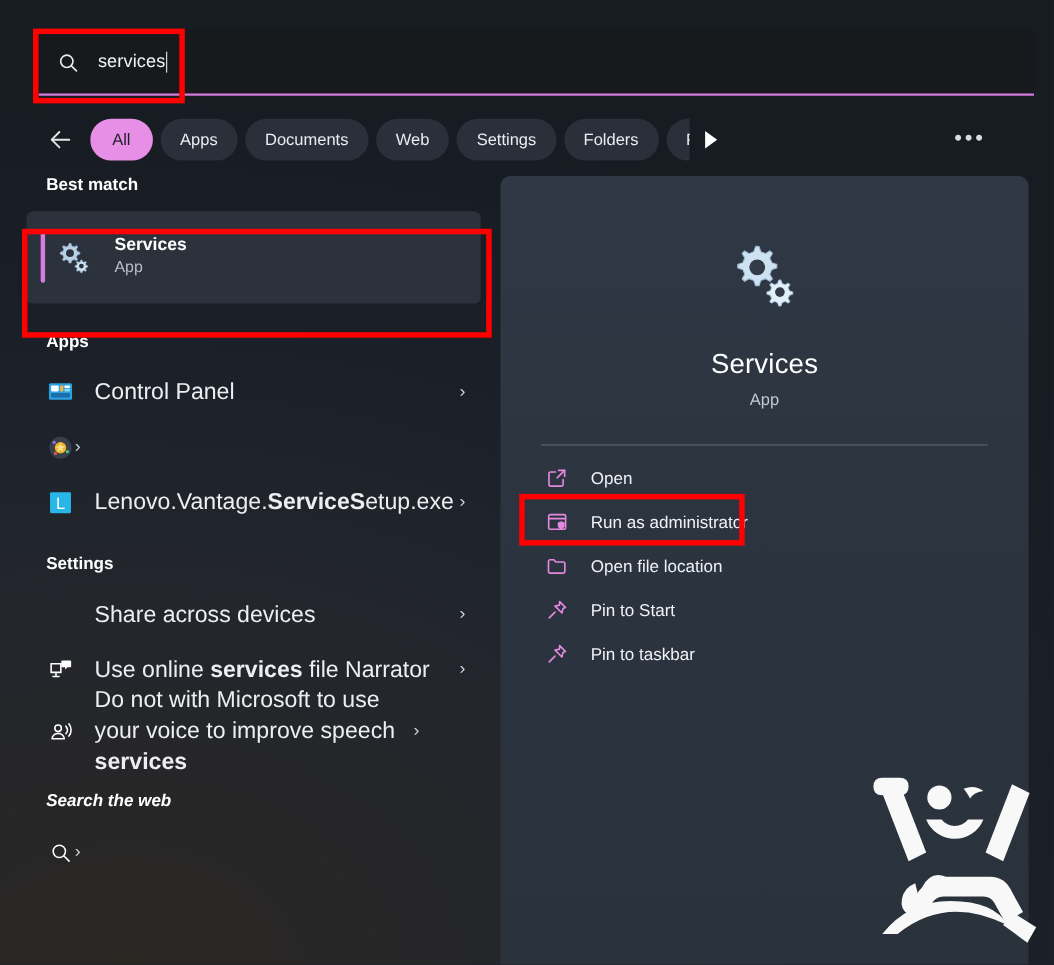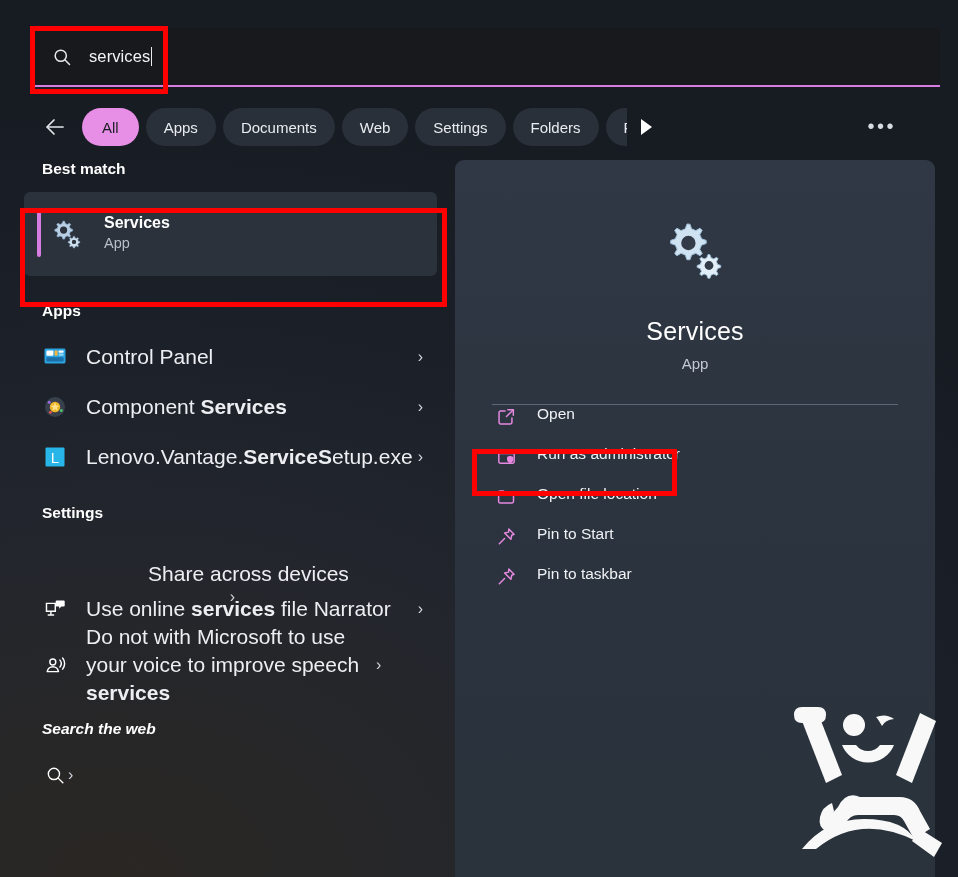--- a/index.html
+++ b/index.html
@@ -195,21 +195,21 @@
     margin-top: 9px;
   }
   .divider {
     height: 1px;
     background: #5d6876;
     margin: 32px 37px 0 37px;
   }
   .action {
     height: 40px;
     margin: 0 22px;
-    display: flex; align-items: flex-start;
+    display: flex; align-items: flex-end;
     padding-left: 18px;
   }
   .action:first-of-type { margin-top: 12px; }
   .action-icon {
     width: 22px; height: 22px;
     flex: 0 0 auto;
     display: flex; align-items: center; justify-content: center;
   }
   .action-label {
     margin-left: 20px;
@@ -339,38 +339,37 @@
       <span class="res-icon">
         <svg viewBox="0 0 24 24" width="24" height="24">
           <circle cx="12" cy="12" r="10" fill="#3b4450" opacity=".9"></circle>
           <circle cx="12" cy="12" r="5.2" fill="#f0b429"></circle>
           <path d="M12 7.6l1.3 2.9 3 .3-2.3 2 .7 3-2.7-1.6-2.7 1.6.7-3-2.3-2 3-.3z" fill="#fbe08a"></path>
           <circle cx="6.2" cy="7.2" r="1.5" fill="#9b6ce0"></circle>
           <circle cx="18.3" cy="15.6" r="1.5" fill="#4fc26b"></circle>
           <circle cx="7.4" cy="17.2" r="1.5" fill="#e0564f"></circle>
         </svg>
       </span>
-      <span class="res-label"><span>Component </span><b>Services</b><span></span></span>
       <span class="chev">›</span>
     </div>
 
     <div class="res-row">
       <span class="res-icon">
         <svg viewBox="0 0 24 24" width="24" height="24">
           <rect x="2.5" y="2.5" width="19" height="19" rx="1" fill="#28b6e8"></rect>
           <text x="12" y="18" font-family="Liberation Sans, sans-serif" font-size="15" fill="#ffffff" text-anchor="middle">L</text>
         </svg>
       </span>
       <span class="res-label"><span>Lenovo.Vantage.</span><b>ServiceS</b><span>etup.exe</span></span>
       <span class="chev">›</span>
     </div>
 
     <div class="section-head" style="margin-top:22px;">Settings</div>
 
-    <div class="res-row" style="margin-top:12px;flex-direction:column;">
+    <div class="res-row" style="margin-top:12px;">
       <span class="res-icon"></span>
       <span class="res-label"><span>Share across devices</span><b></b><span></span></span>
       <span class="chev">›</span>
     </div>
 
     <div class="res-row">
       <span class="res-icon">
         <svg viewBox="0 0 24 24" width="23" height="23" fill="none" stroke="#ffffff" stroke-width="1.5">
           <path d="M2.6 5.6h9.2v8.2H2.6z"></path>
           <line x1="7.2" y1="13.8" x2="7.2" y2="17.6"></line>

